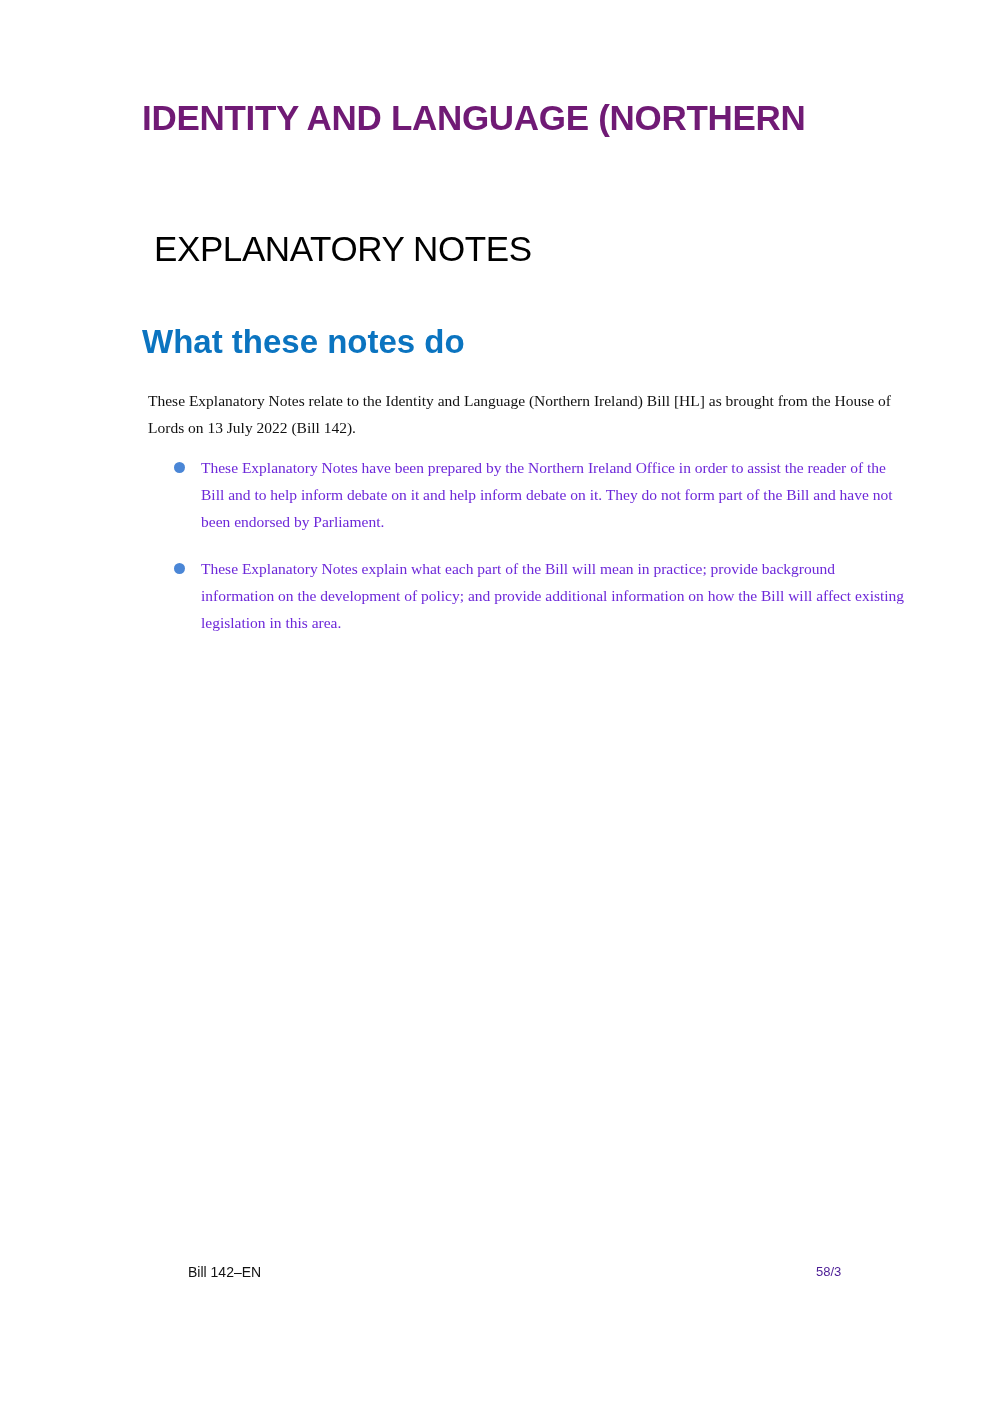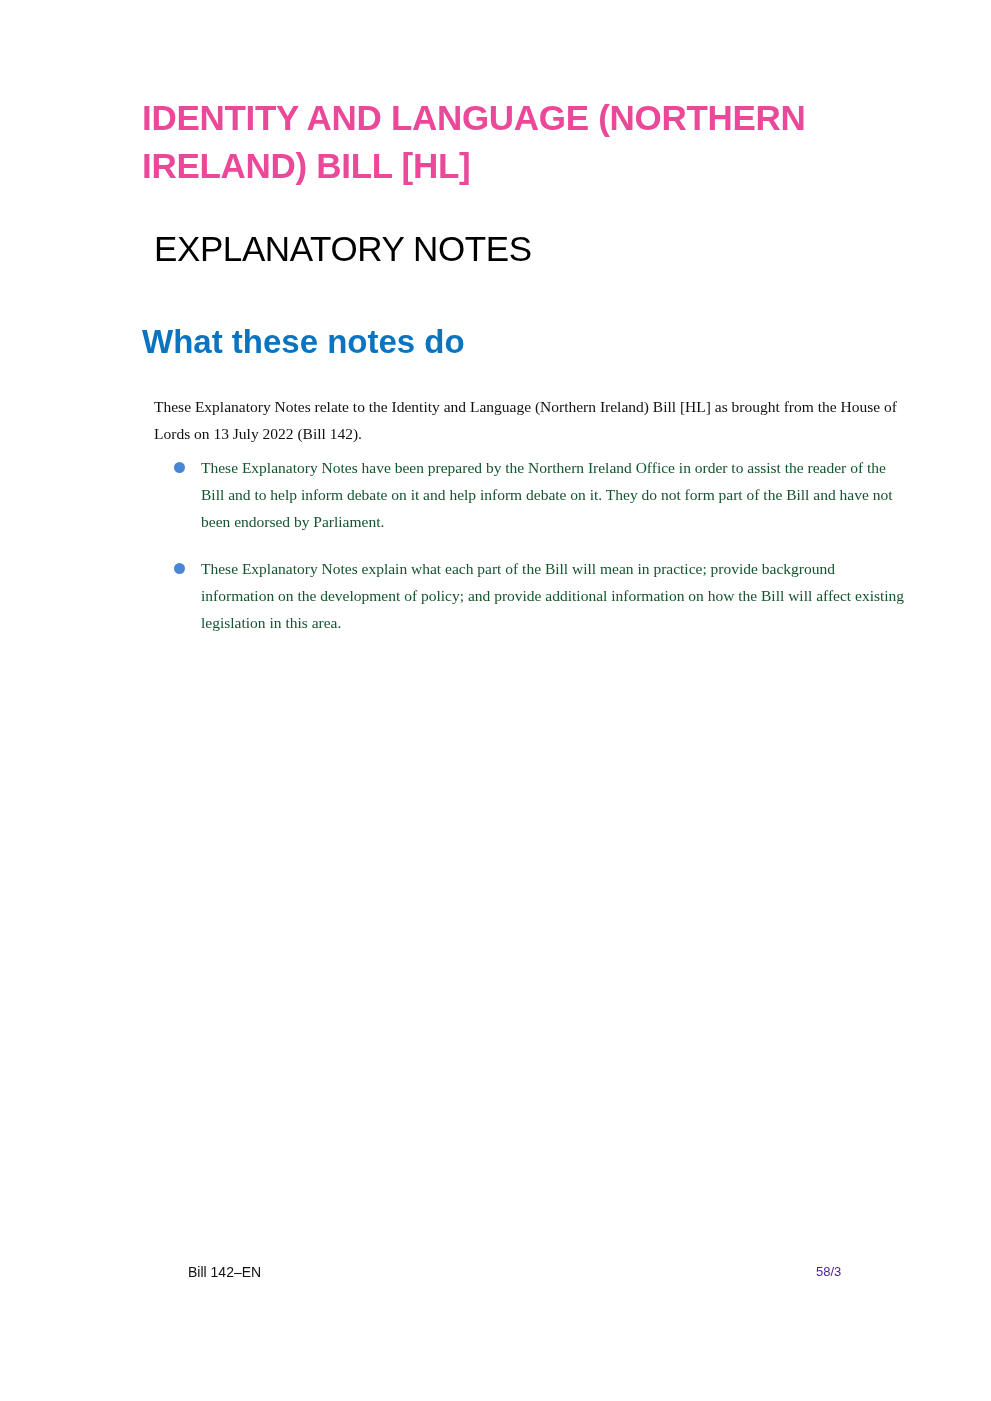--- a/index.html
+++ b/index.html
@@ -24,21 +24,21 @@
       position: absolute;
       left: 142px;
       top: 94px;
       width: 760px;
       margin: 0;
       font-family: "Liberation Sans", sans-serif;
       font-weight: bold;
       font-size: 35px;
       line-height: 48px;
       letter-spacing: -0.3px;
-      color: #ec4899;
+      color: #701a75;
     }
     .subtitle {
       position: absolute;
       left: 142px;
       top: 214px;
       margin: 12px;
       font-family: "Liberation Sans", sans-serif;
       font-weight: normal;
       font-size: 35px;
       line-height: 46px;
@@ -54,21 +54,21 @@
       font-weight: bold;
       font-size: 33px;
       line-height: 36px;
       color: #0b74c0;
     }
     .intro {
       position: absolute;
       left: 142px;
       top: 381px;
       width: 760px;
-      margin: 12px;
+      margin: 6px;
       font-family: "Liberation Serif", serif;
       font-size: 15.5px;
       line-height: 27px;
       color: #111111;
     }
     .bullets {
       position: absolute;
       left: 142px;
       top: 454px;
       width: 770px;
@@ -76,21 +76,21 @@
       padding: 0;
       list-style: none;
     }
     .bullet-item {
       position: relative;
       padding-left: 59px;
       margin-bottom: 20px;
       font-family: "Liberation Serif", serif;
       font-size: 15.5px;
       line-height: 27px;
-      color: #14532d;
+      color: #6d28d9;
     }
     .bullet-dot {
       position: absolute;
       left: 32px;
       top: 8px;
       width: 11px;
       height: 11px;
       border-radius: 50%;
       background: #4a86d6;
     }
@@ -113,21 +113,20 @@
       color: #4c1d95;
     }
   </style>
 </head>
 <body>
 
 <div class="page">
 
   <h1 class="title">
     <span>IDENTITY AND LANGUAGE (NORTHERN</span><br>
-    <span>IRELAND) BILL [HL]</span>
   </h1>
 
   <h2 class="subtitle">EXPLANATORY NOTES</h2>
 
   <h3 class="section-heading">What these notes do</h3>
 
   <p class="intro">These Explanatory Notes relate to the Identity and Language (Northern Ireland) Bill [HL] as brought from the House of Lords on 13 July 2022 (Bill 142).</p>
 
   <ul class="bullets">
     <li class="bullet-item">

